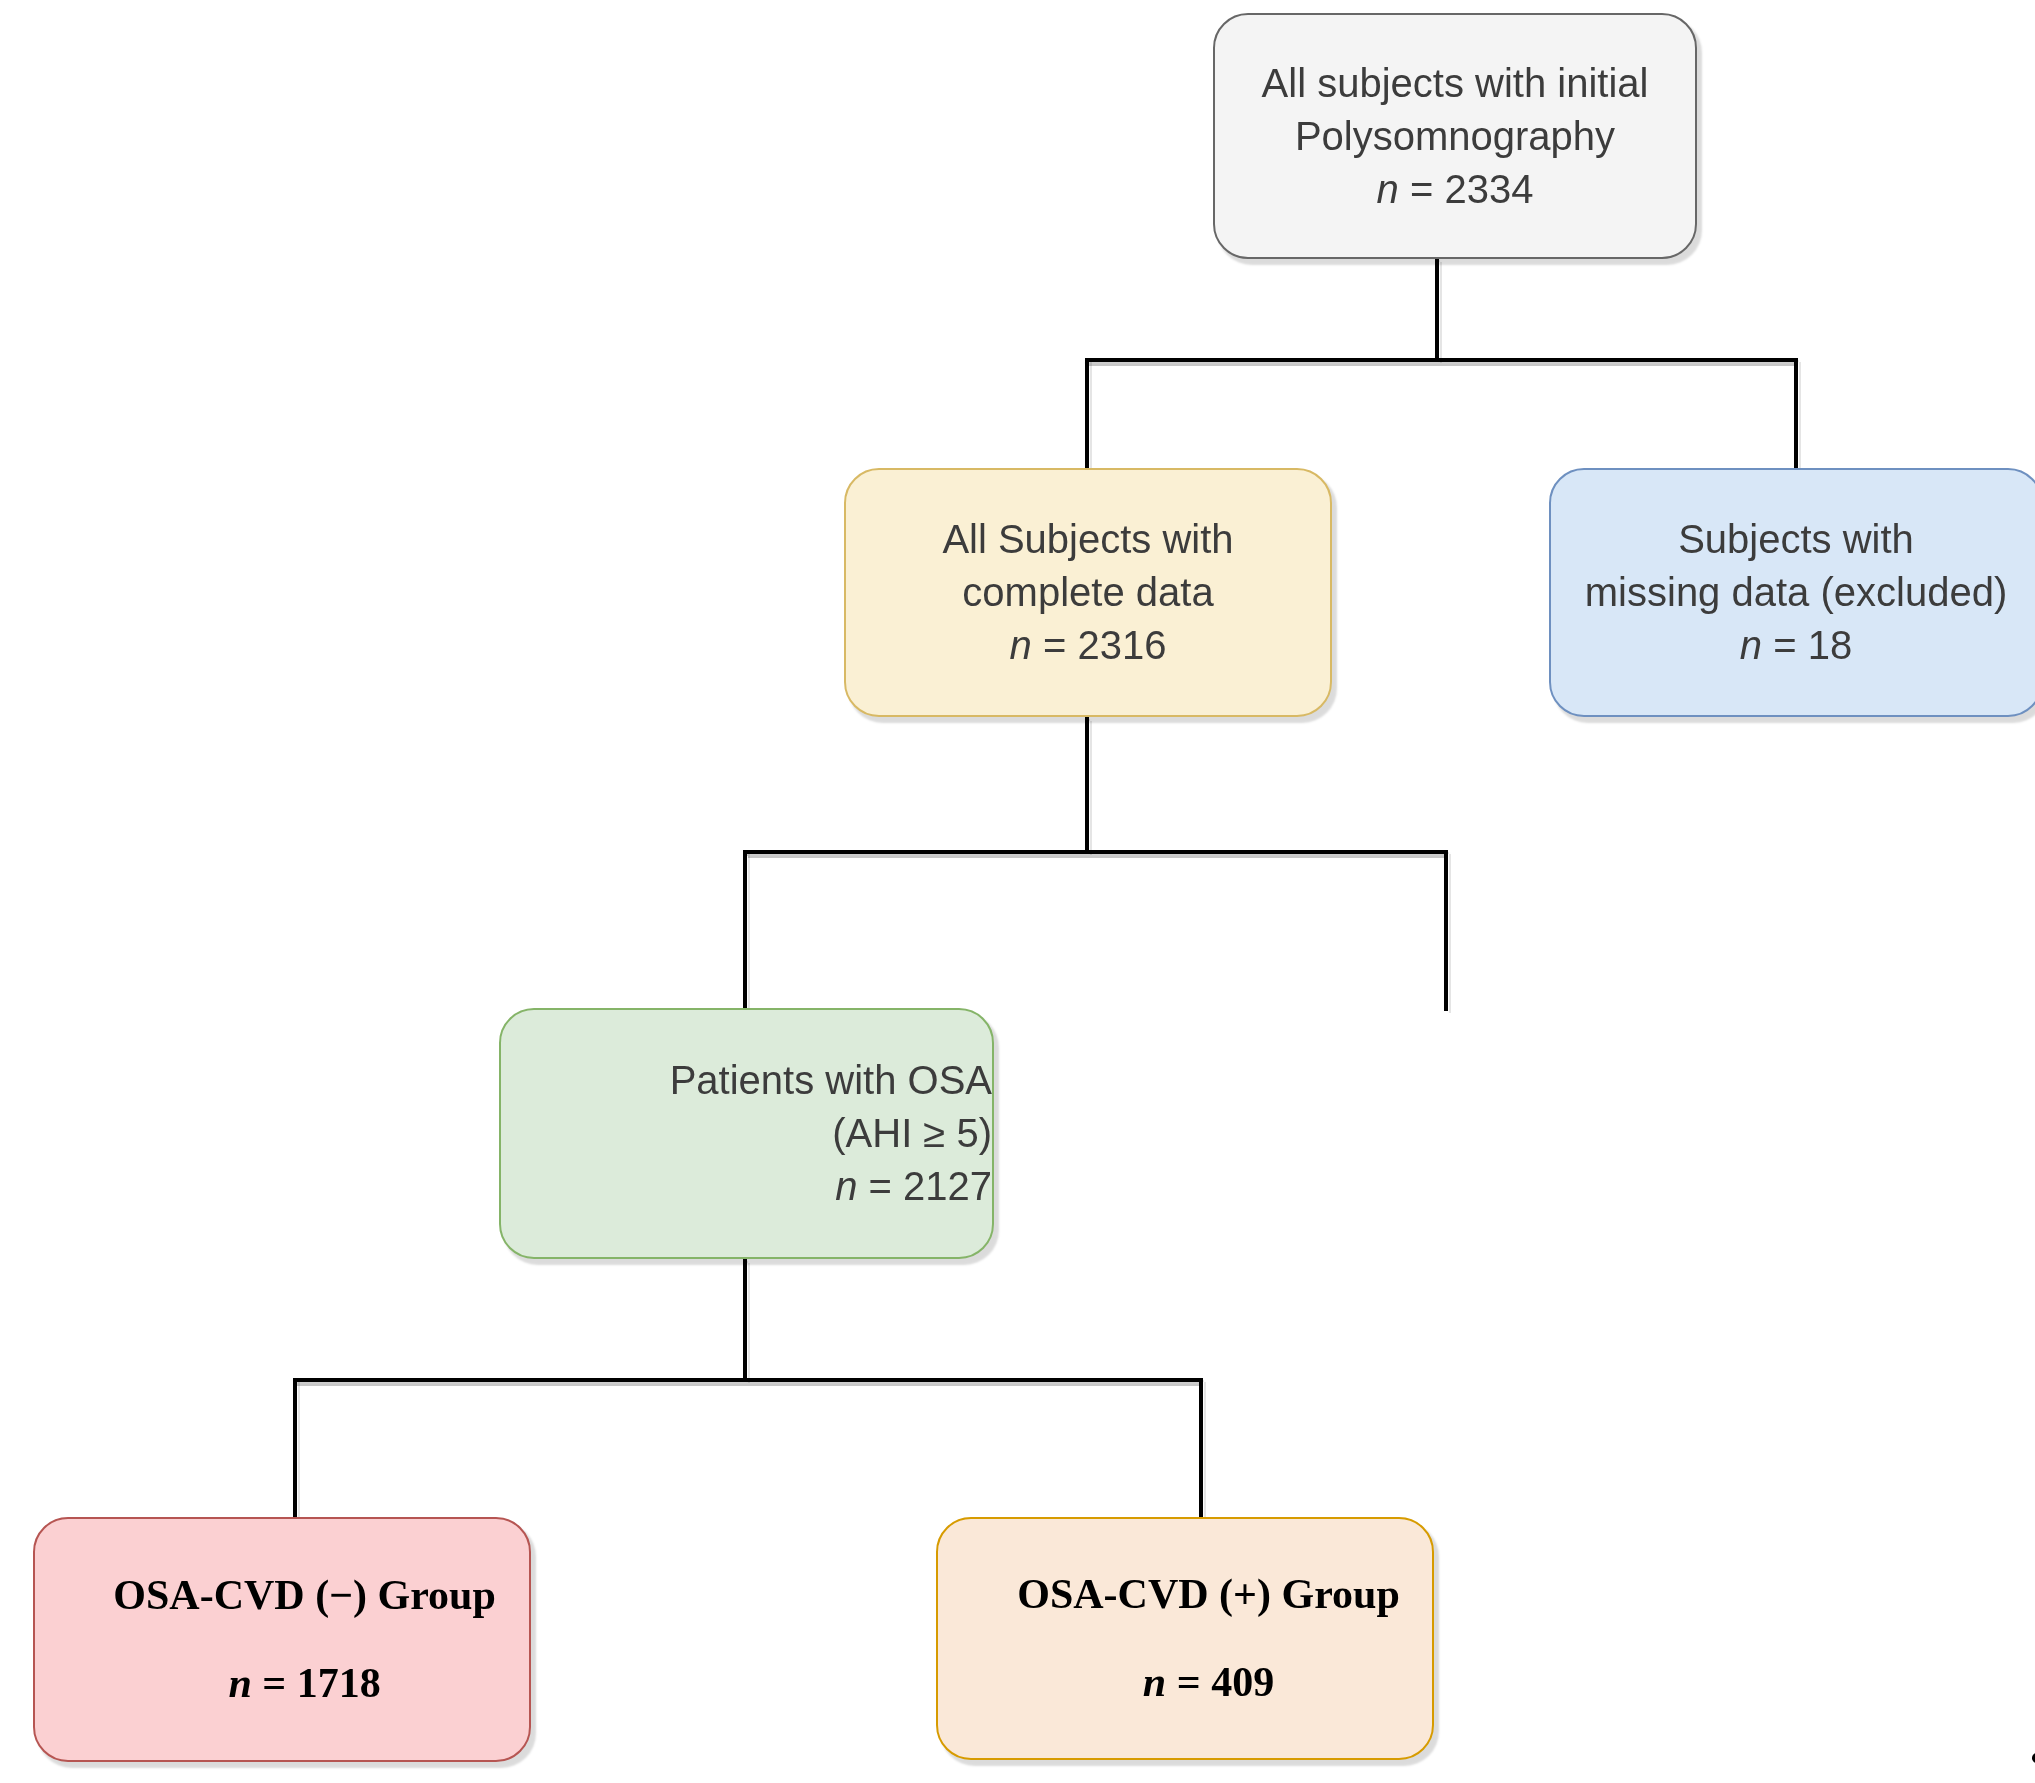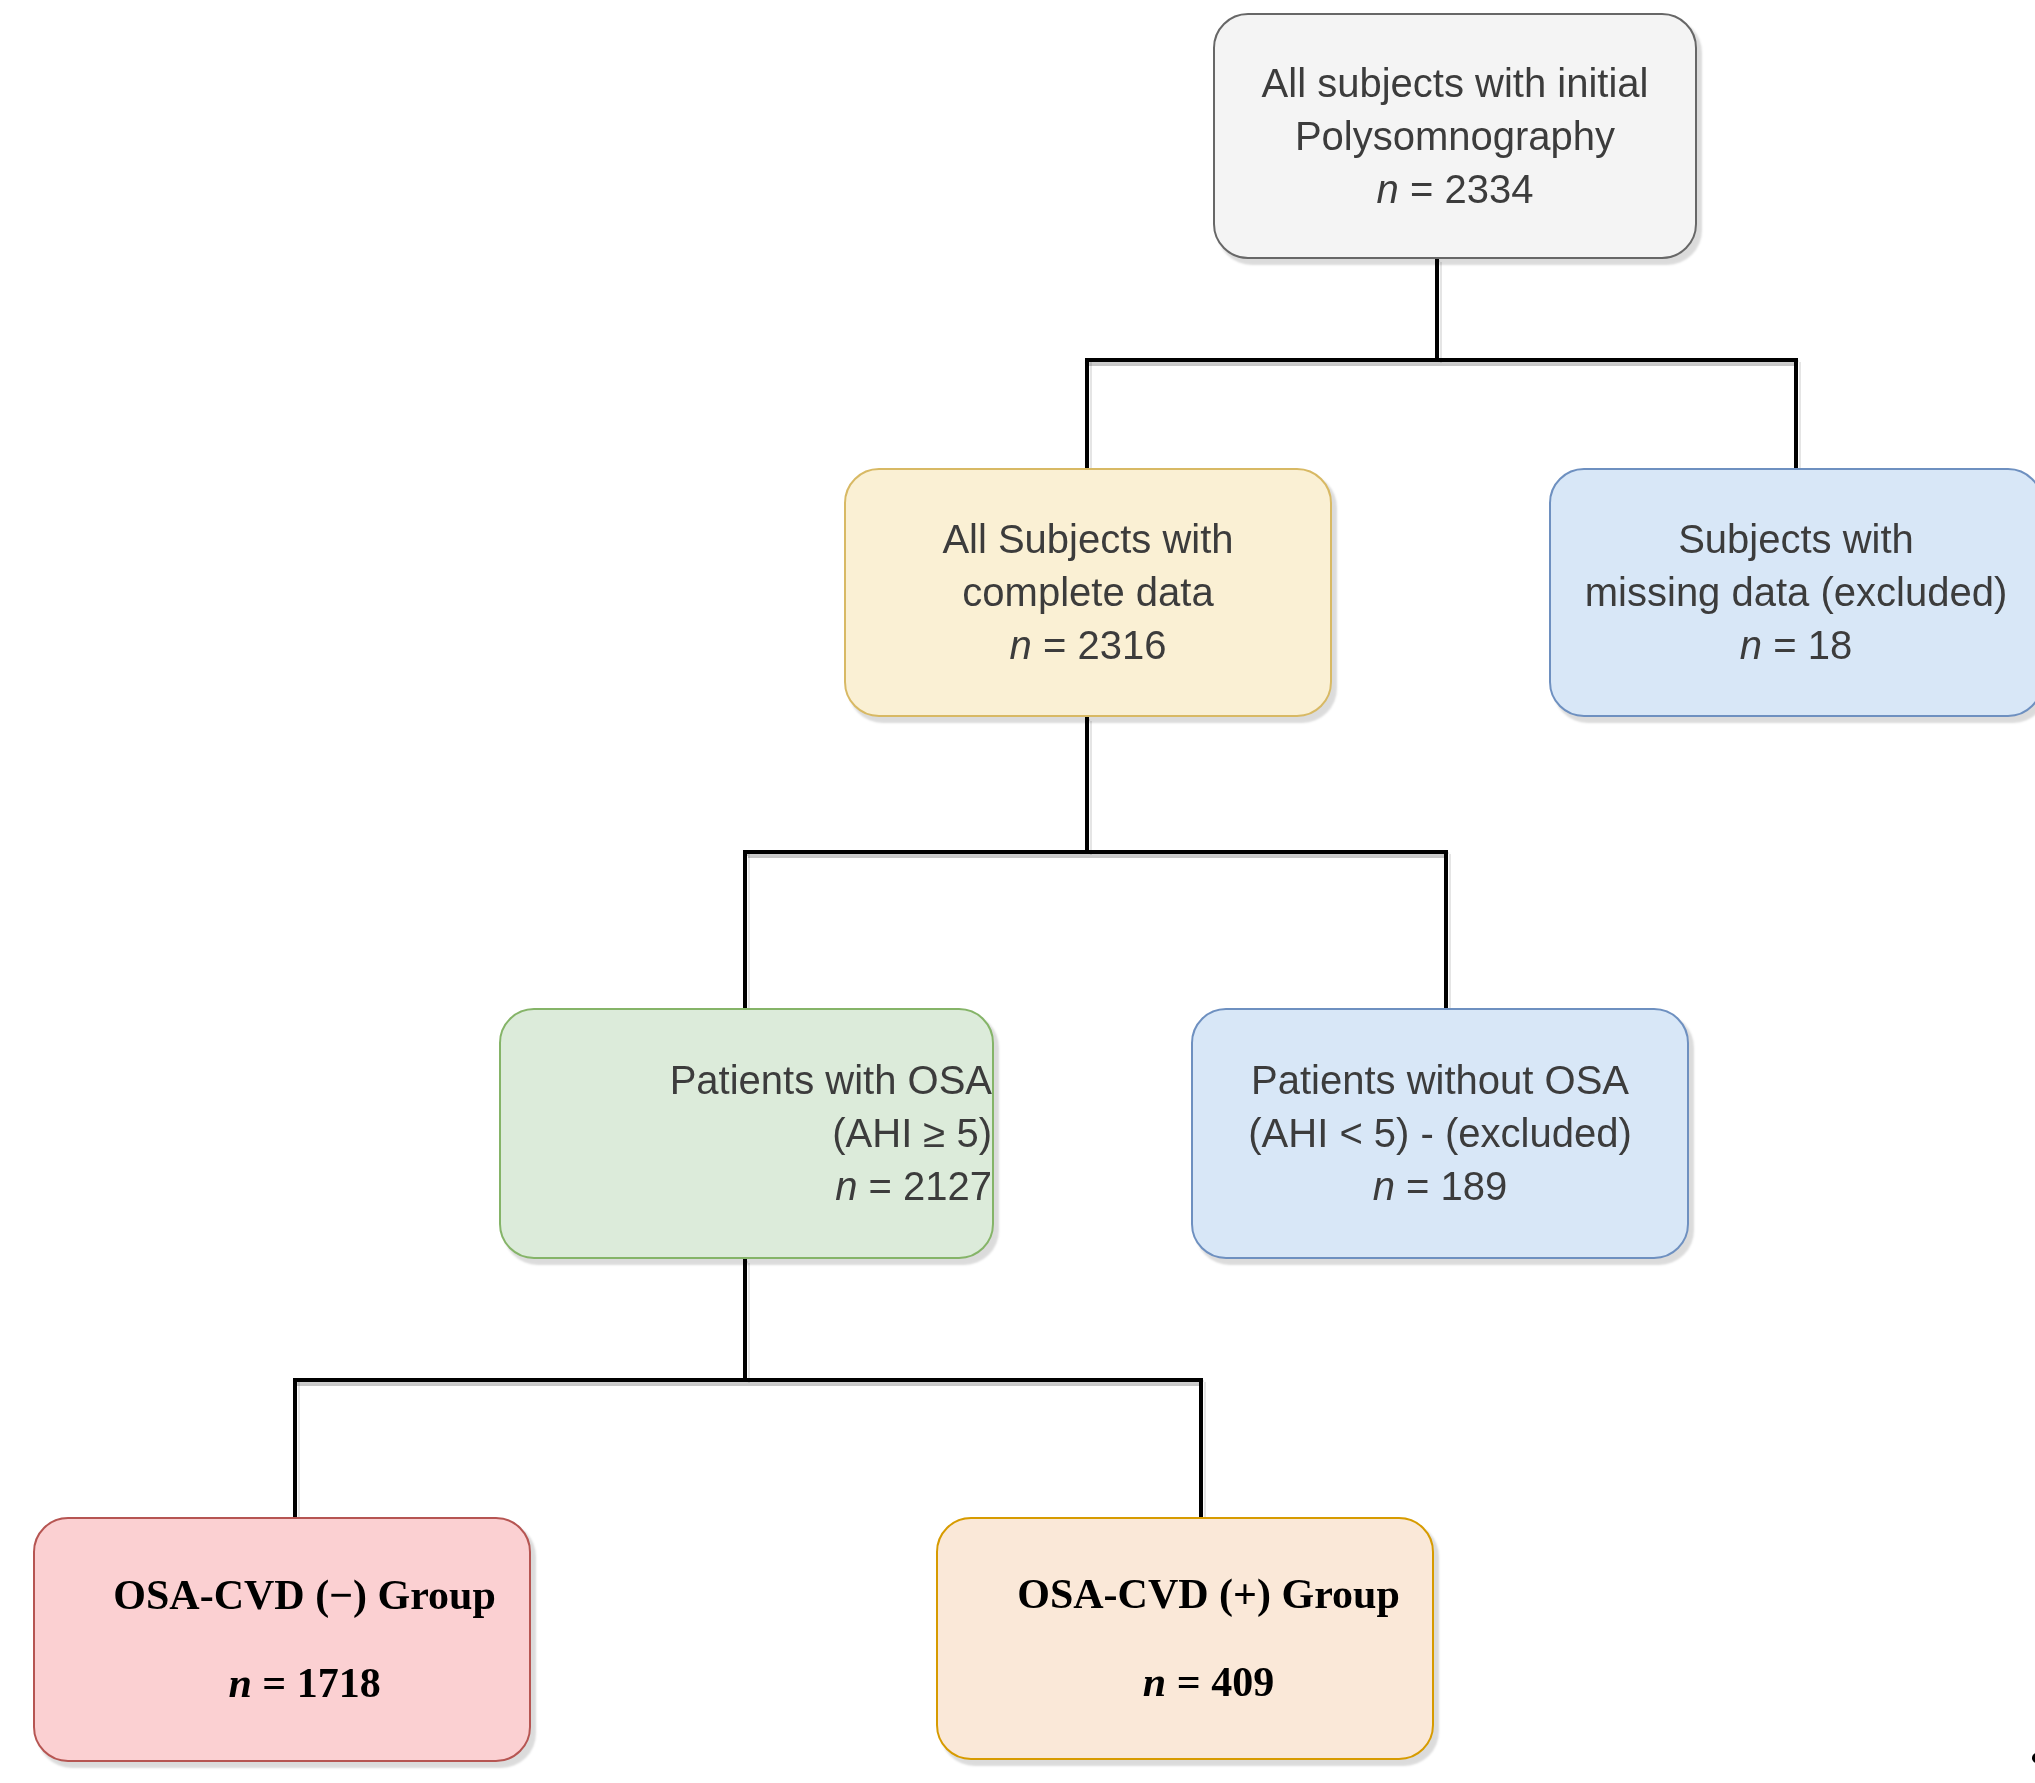--- a/index.html
+++ b/index.html
@@ -127,25 +127,20 @@
     <div class="line">missing data (excluded)</div>
     <div class="line"><span class="n-ital">n</span><span> = 18</span></div>
   </div>
 
   <div class="node sans" id="node-osa" style="background-color: rgb(220, 235, 218); border-color: rgb(133, 180, 104); align-items: flex-end;">
     <div class="line">Patients with OSA</div>
     <div class="line">(AHI ≥ 5)</div>
     <div class="line"><span class="n-ital">n</span><span> = 2127</span></div>
   </div>
 
-  <div class="node sans" id="node-no-osa" style="background-color: rgb(216, 231, 247); border-color: rgb(110, 144, 192);">
-    <div class="line">Patients without OSA</div>
-    <div class="line">(AHI &lt; 5) - (excluded)</div>
-    <div class="line"><span class="n-ital">n</span><span> = 189</span></div>
-  </div>
 
   <div class="node serif" id="node-cvd-neg" style="background-color: rgb(251, 208, 210); border-color: rgb(182, 85, 82); padding-left: 46px;">
     <div class="line">OSA-CVD (−) Group</div>
     <div class="line nline"><span class="n-ital">n</span><span> = 1718</span></div>
   </div>
 
   <div class="node serif" id="node-cvd-pos" style="background-color: rgb(250, 232, 216); border-color: rgb(215, 155, 0);">
     <div class="line">OSA-CVD (+) Group</div>
     <div class="line nline"><span class="n-ital">n</span><span> = 409</span></div>
   </div>

